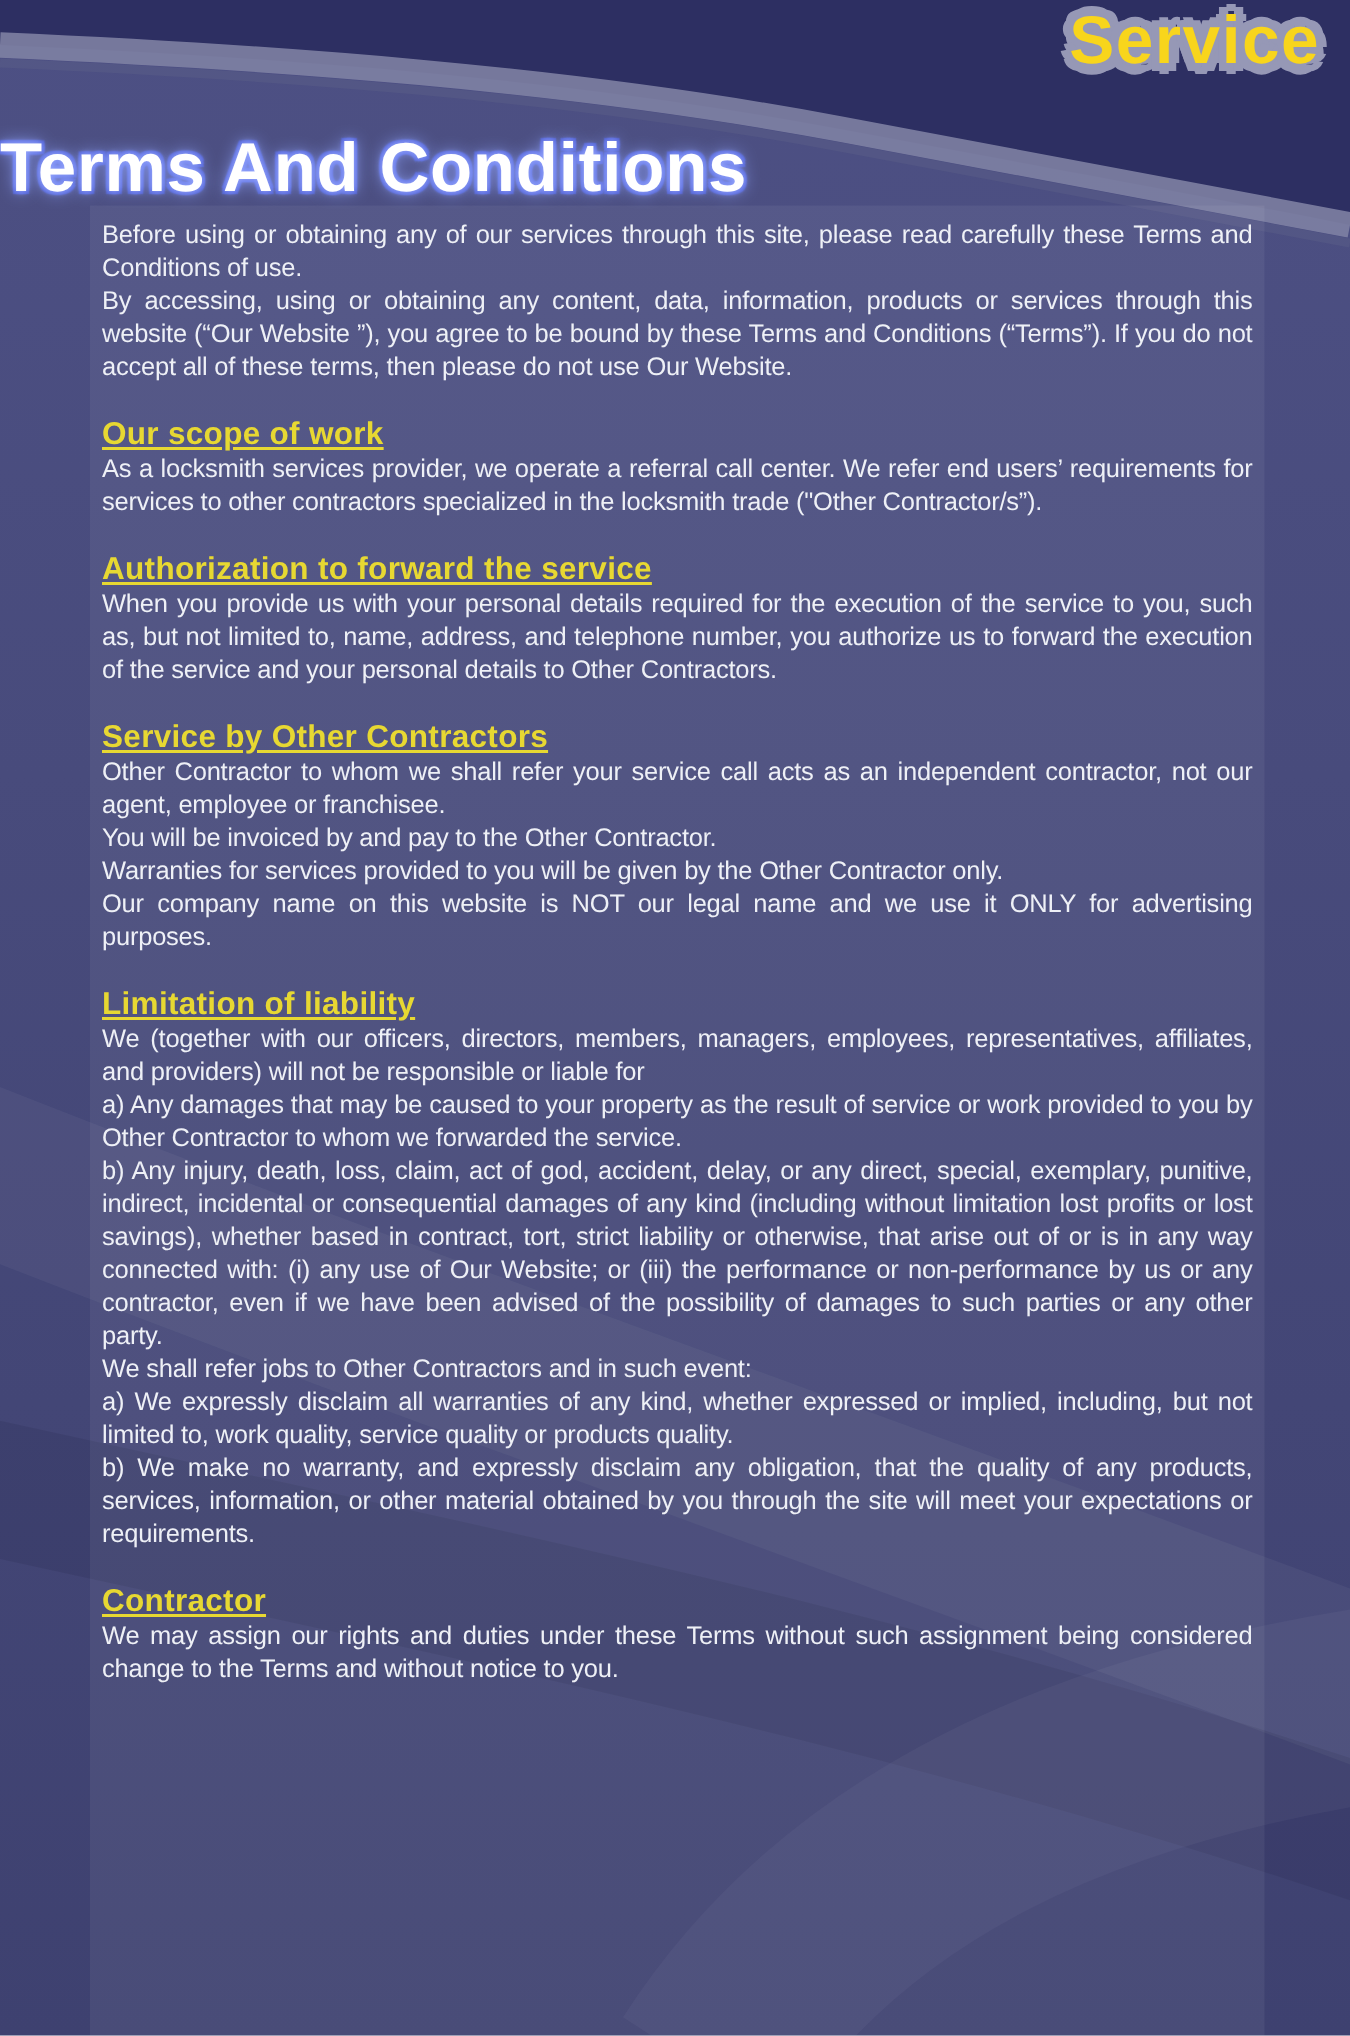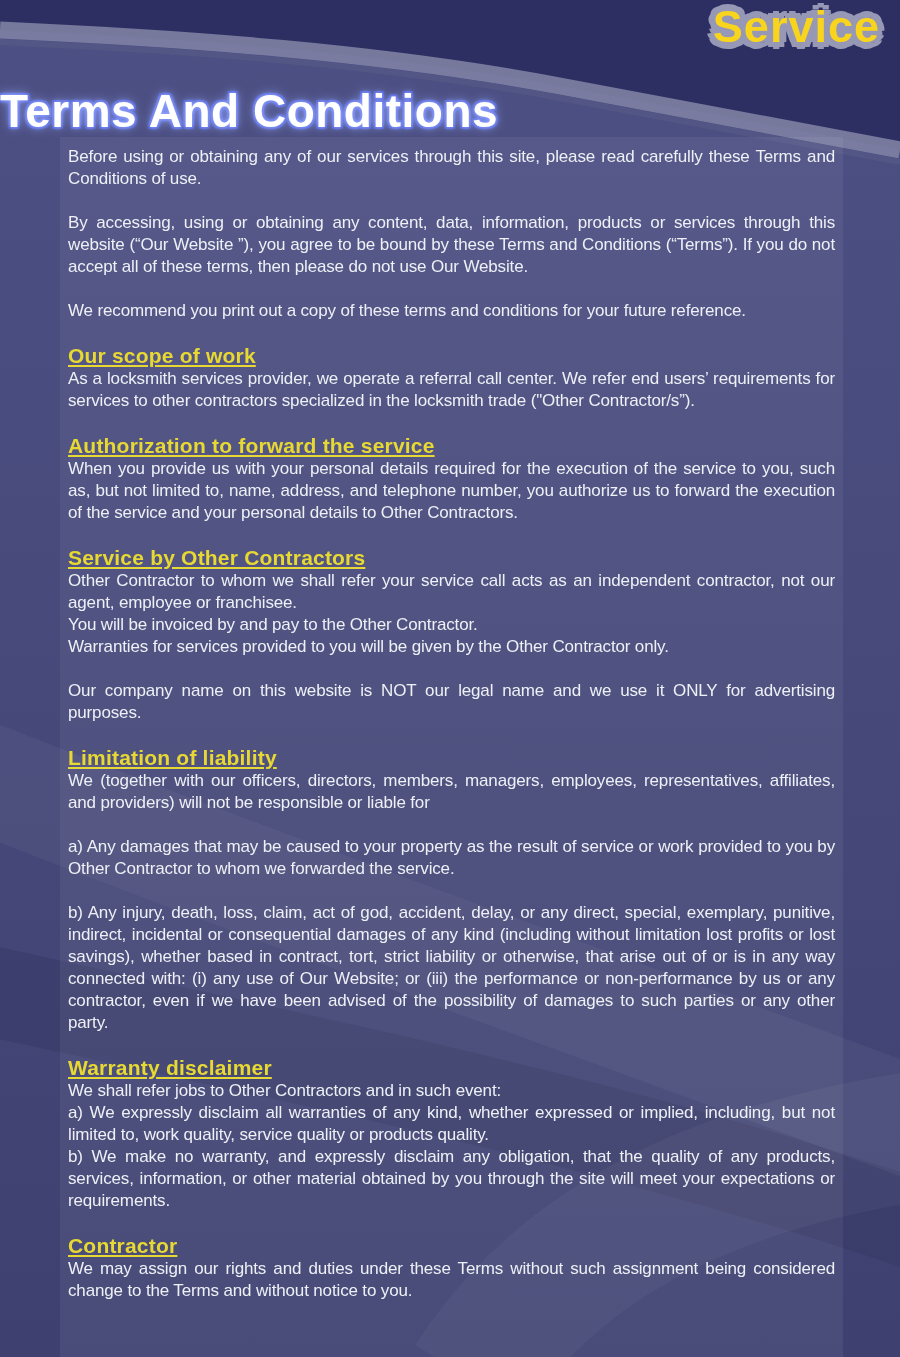--- a/index.html
+++ b/index.html
@@ -51,21 +51,21 @@
     padding:9px 8px 32px 8px;
   }
   .panel p{
     margin:0;
     font-size:17px;
     line-height:22px;
     color:#eef0f6;
     text-align:justify;
     letter-spacing:-0.15px;
   }
-  .panel p.gap{margin-top:22px;}
+  .panel p.gap{}
   .panel h2{
     margin:22px 0 0 0;
     font-size:21px;
     line-height:24px;
     font-weight:600;
     color:#e7d832;
     letter-spacing:0.2px;
     text-align:left;
     text-decoration:underline;
   }
@@ -88,40 +88,38 @@
 <div class="logo">
   <span class="l2">Service</span>
 </div>
 
 <h1 class="page-title">Terms And Conditions</h1>
 
 <div class="panel">
 
   <p>Before using or obtaining any of our services through this site, please read carefully these Terms and Conditions of use.</p>
   <p class="gap">By accessing, using or obtaining any content, data, information, products or services through this website (“Our Website ”), you agree to be bound by these Terms and Conditions (“Terms”). If you do not accept all of these terms, then please do not use Our Website.</p>
-  <p class="gap">We recommend you print out a copy of these terms and conditions for your future reference.</p>
 
   <h2>Our scope of work</h2>
   <p>As a locksmith services provider, we operate a referral call center. We refer end users’ requirements for services to other contractors specialized in the locksmith trade ("Other Contractor/s”).</p>
 
   <h2>Authorization to forward the service</h2>
   <p>When you provide us with your personal details required for the execution of the service to you, such as, but not limited to, name, address, and telephone number, you authorize us to forward the execution of the service and your personal details to Other Contractors.</p>
 
   <h2>Service by Other Contractors</h2>
   <p>Other Contractor to whom we shall refer your service call acts as an independent contractor, not our agent, employee or franchisee.</p>
   <p>You will be invoiced by and pay to the Other Contractor.</p>
   <p>Warranties for services provided to you will be given by the Other Contractor only.</p>
   <p class="gap">Our company name on this website is NOT our legal name and we use it ONLY for advertising purposes.</p>
 
   <h2>Limitation of liability</h2>
   <p>We (together with our officers, directors, members, managers, employees, representatives, affiliates, and providers) will not be responsible or liable for</p>
   <p class="gap">a) Any damages that may be caused to your property as the result of service or work provided to you by Other Contractor to whom we forwarded the service.</p>
   <p class="gap">b) Any injury, death, loss, claim, act of god, accident, delay, or any direct, special, exemplary, punitive, indirect, incidental or consequential damages of any kind (including without limitation lost profits or lost savings), whether based in contract, tort, strict liability or otherwise, that arise out of or is in any way connected with: (i) any use of Our Website; or (iii) the performance or non-performance by us or any contractor, even if we have been advised of the possibility of damages to such parties or any other party.</p>
 
-  <h2>Warranty disclaimer</h2>
   <p>We shall refer jobs to Other Contractors and in such event:</p>
   <p>a) We expressly disclaim all warranties of any kind, whether expressed or implied, including, but not limited to, work quality, service quality or products quality.</p>
   <p>b) We make no warranty, and expressly disclaim any obligation, that the quality of any products, services, information, or other material obtained by you through the site will meet your expectations or requirements.</p>
 
   <h2>Contractor</h2>
   <p>We may assign our rights and duties under these Terms without such assignment being considered change to the Terms and without notice to you.</p>
 
 </div>
 
 </body></html>

